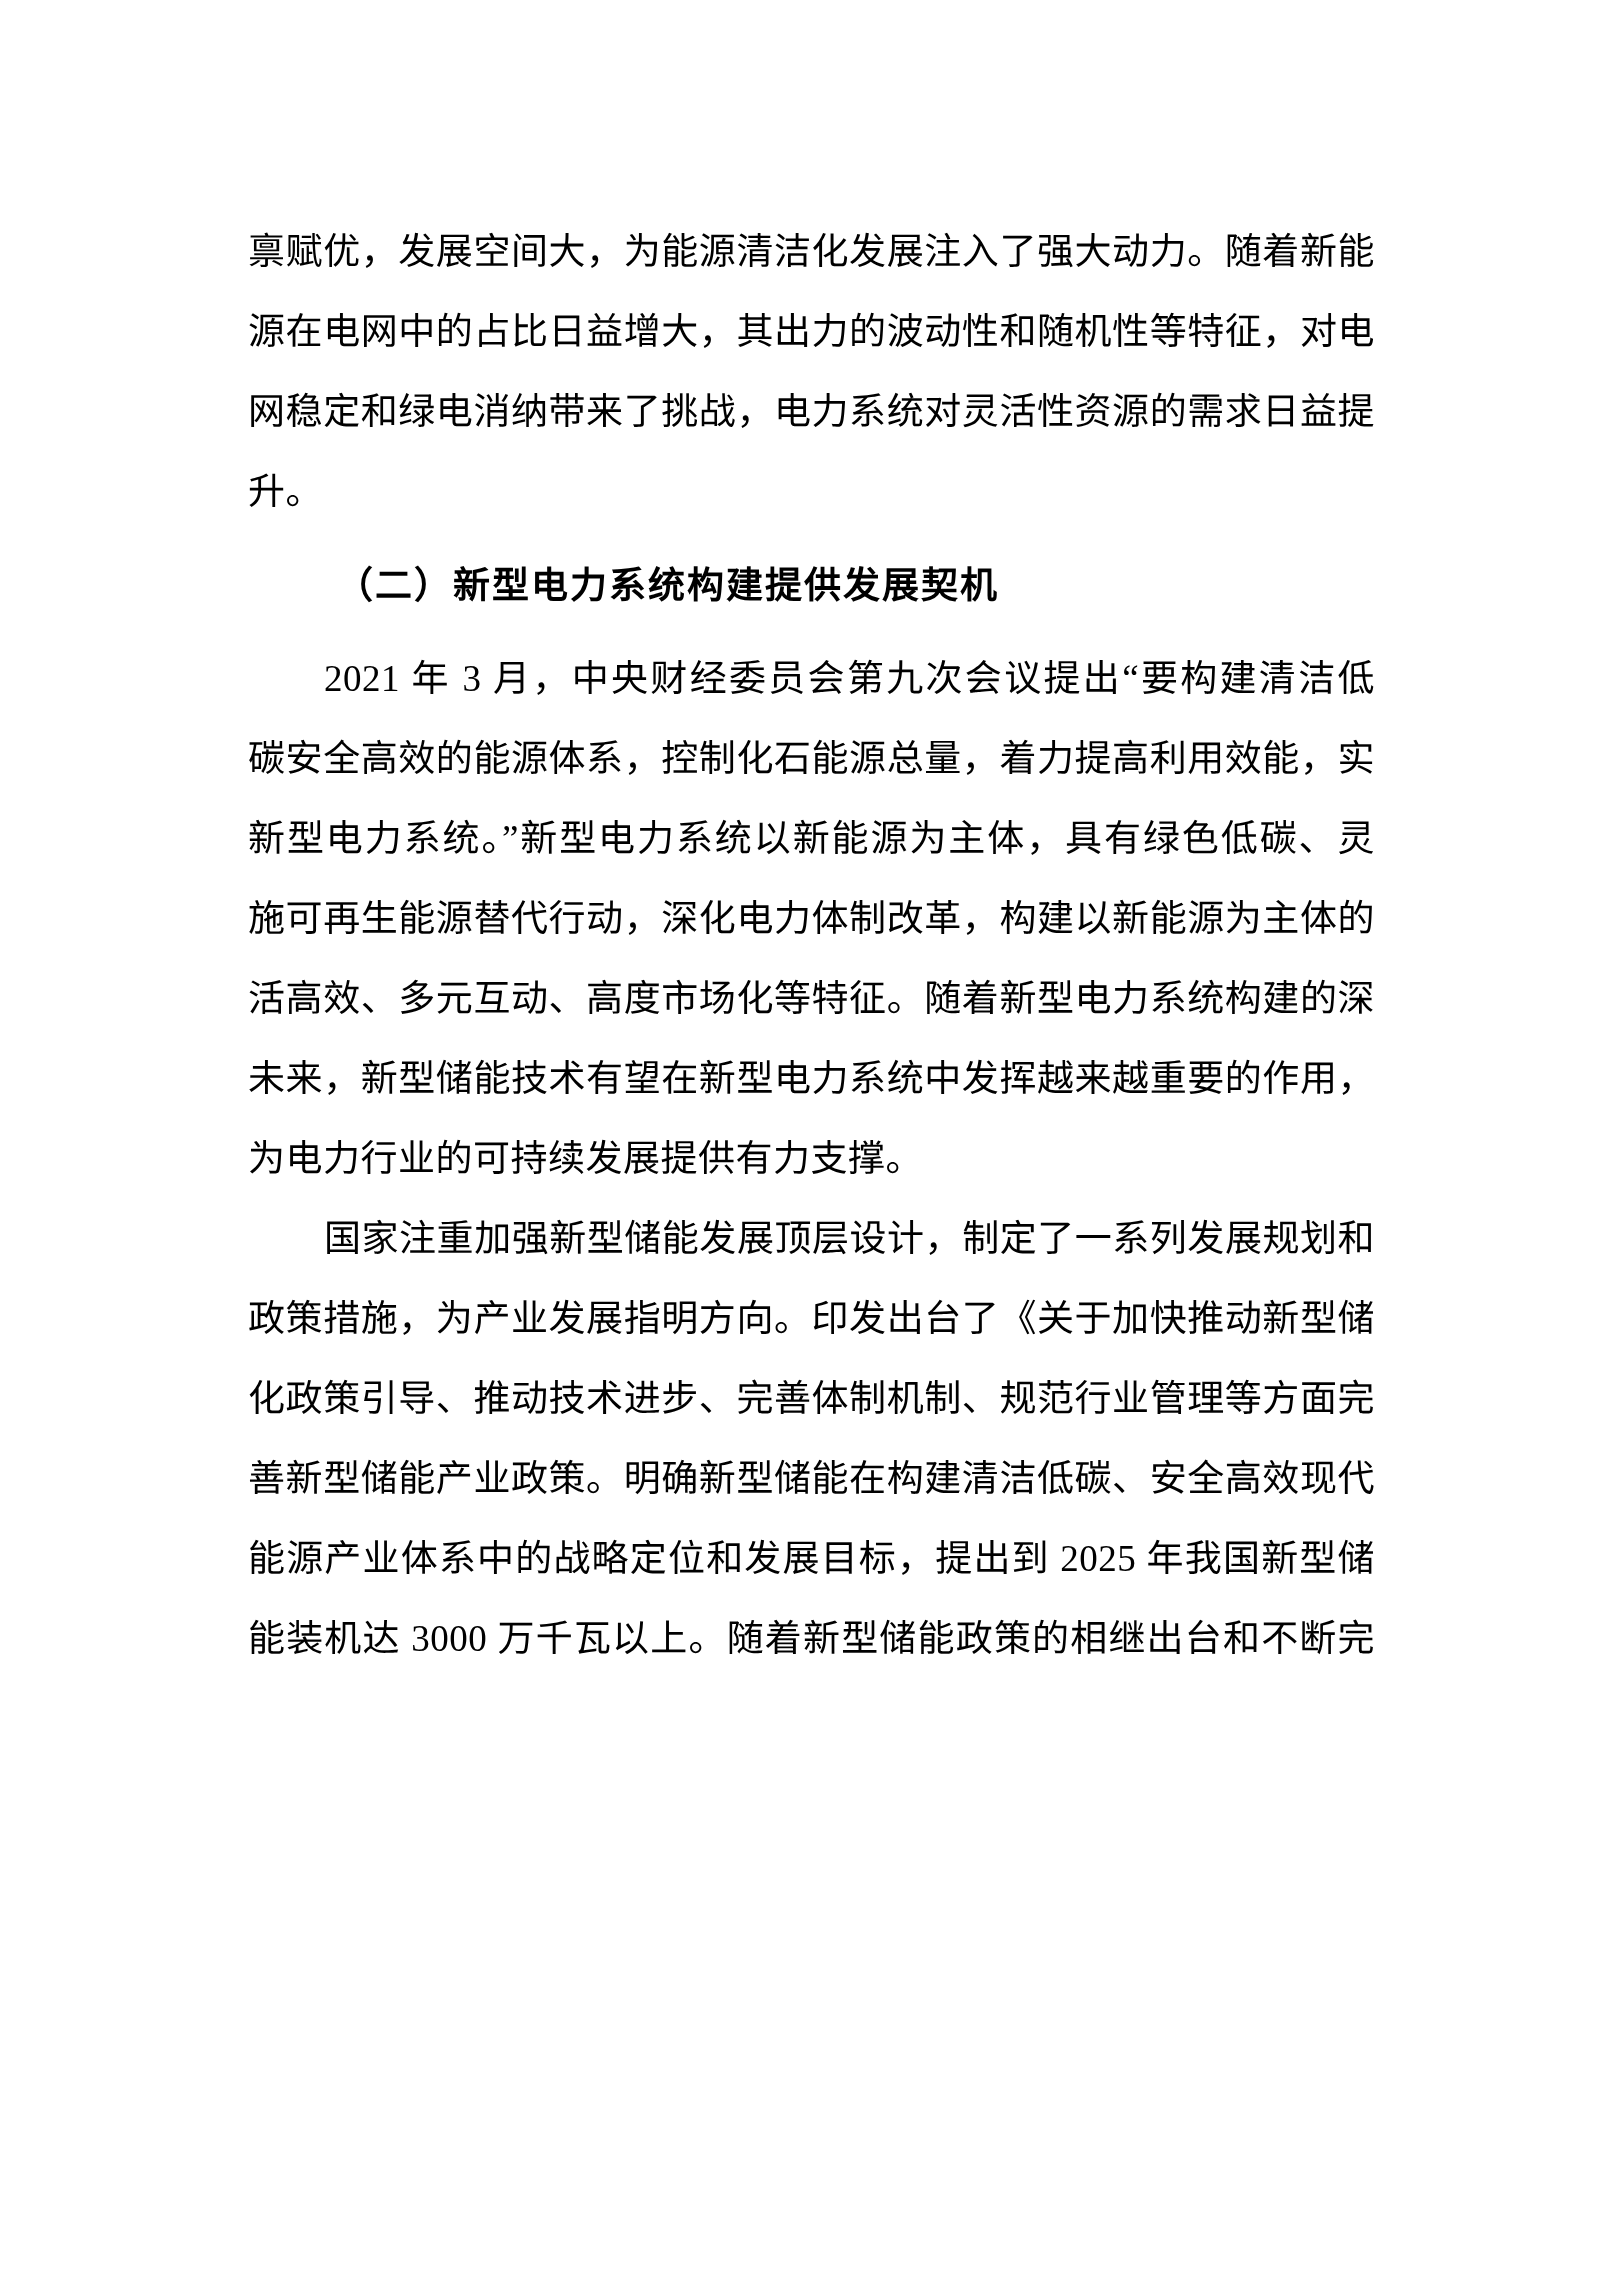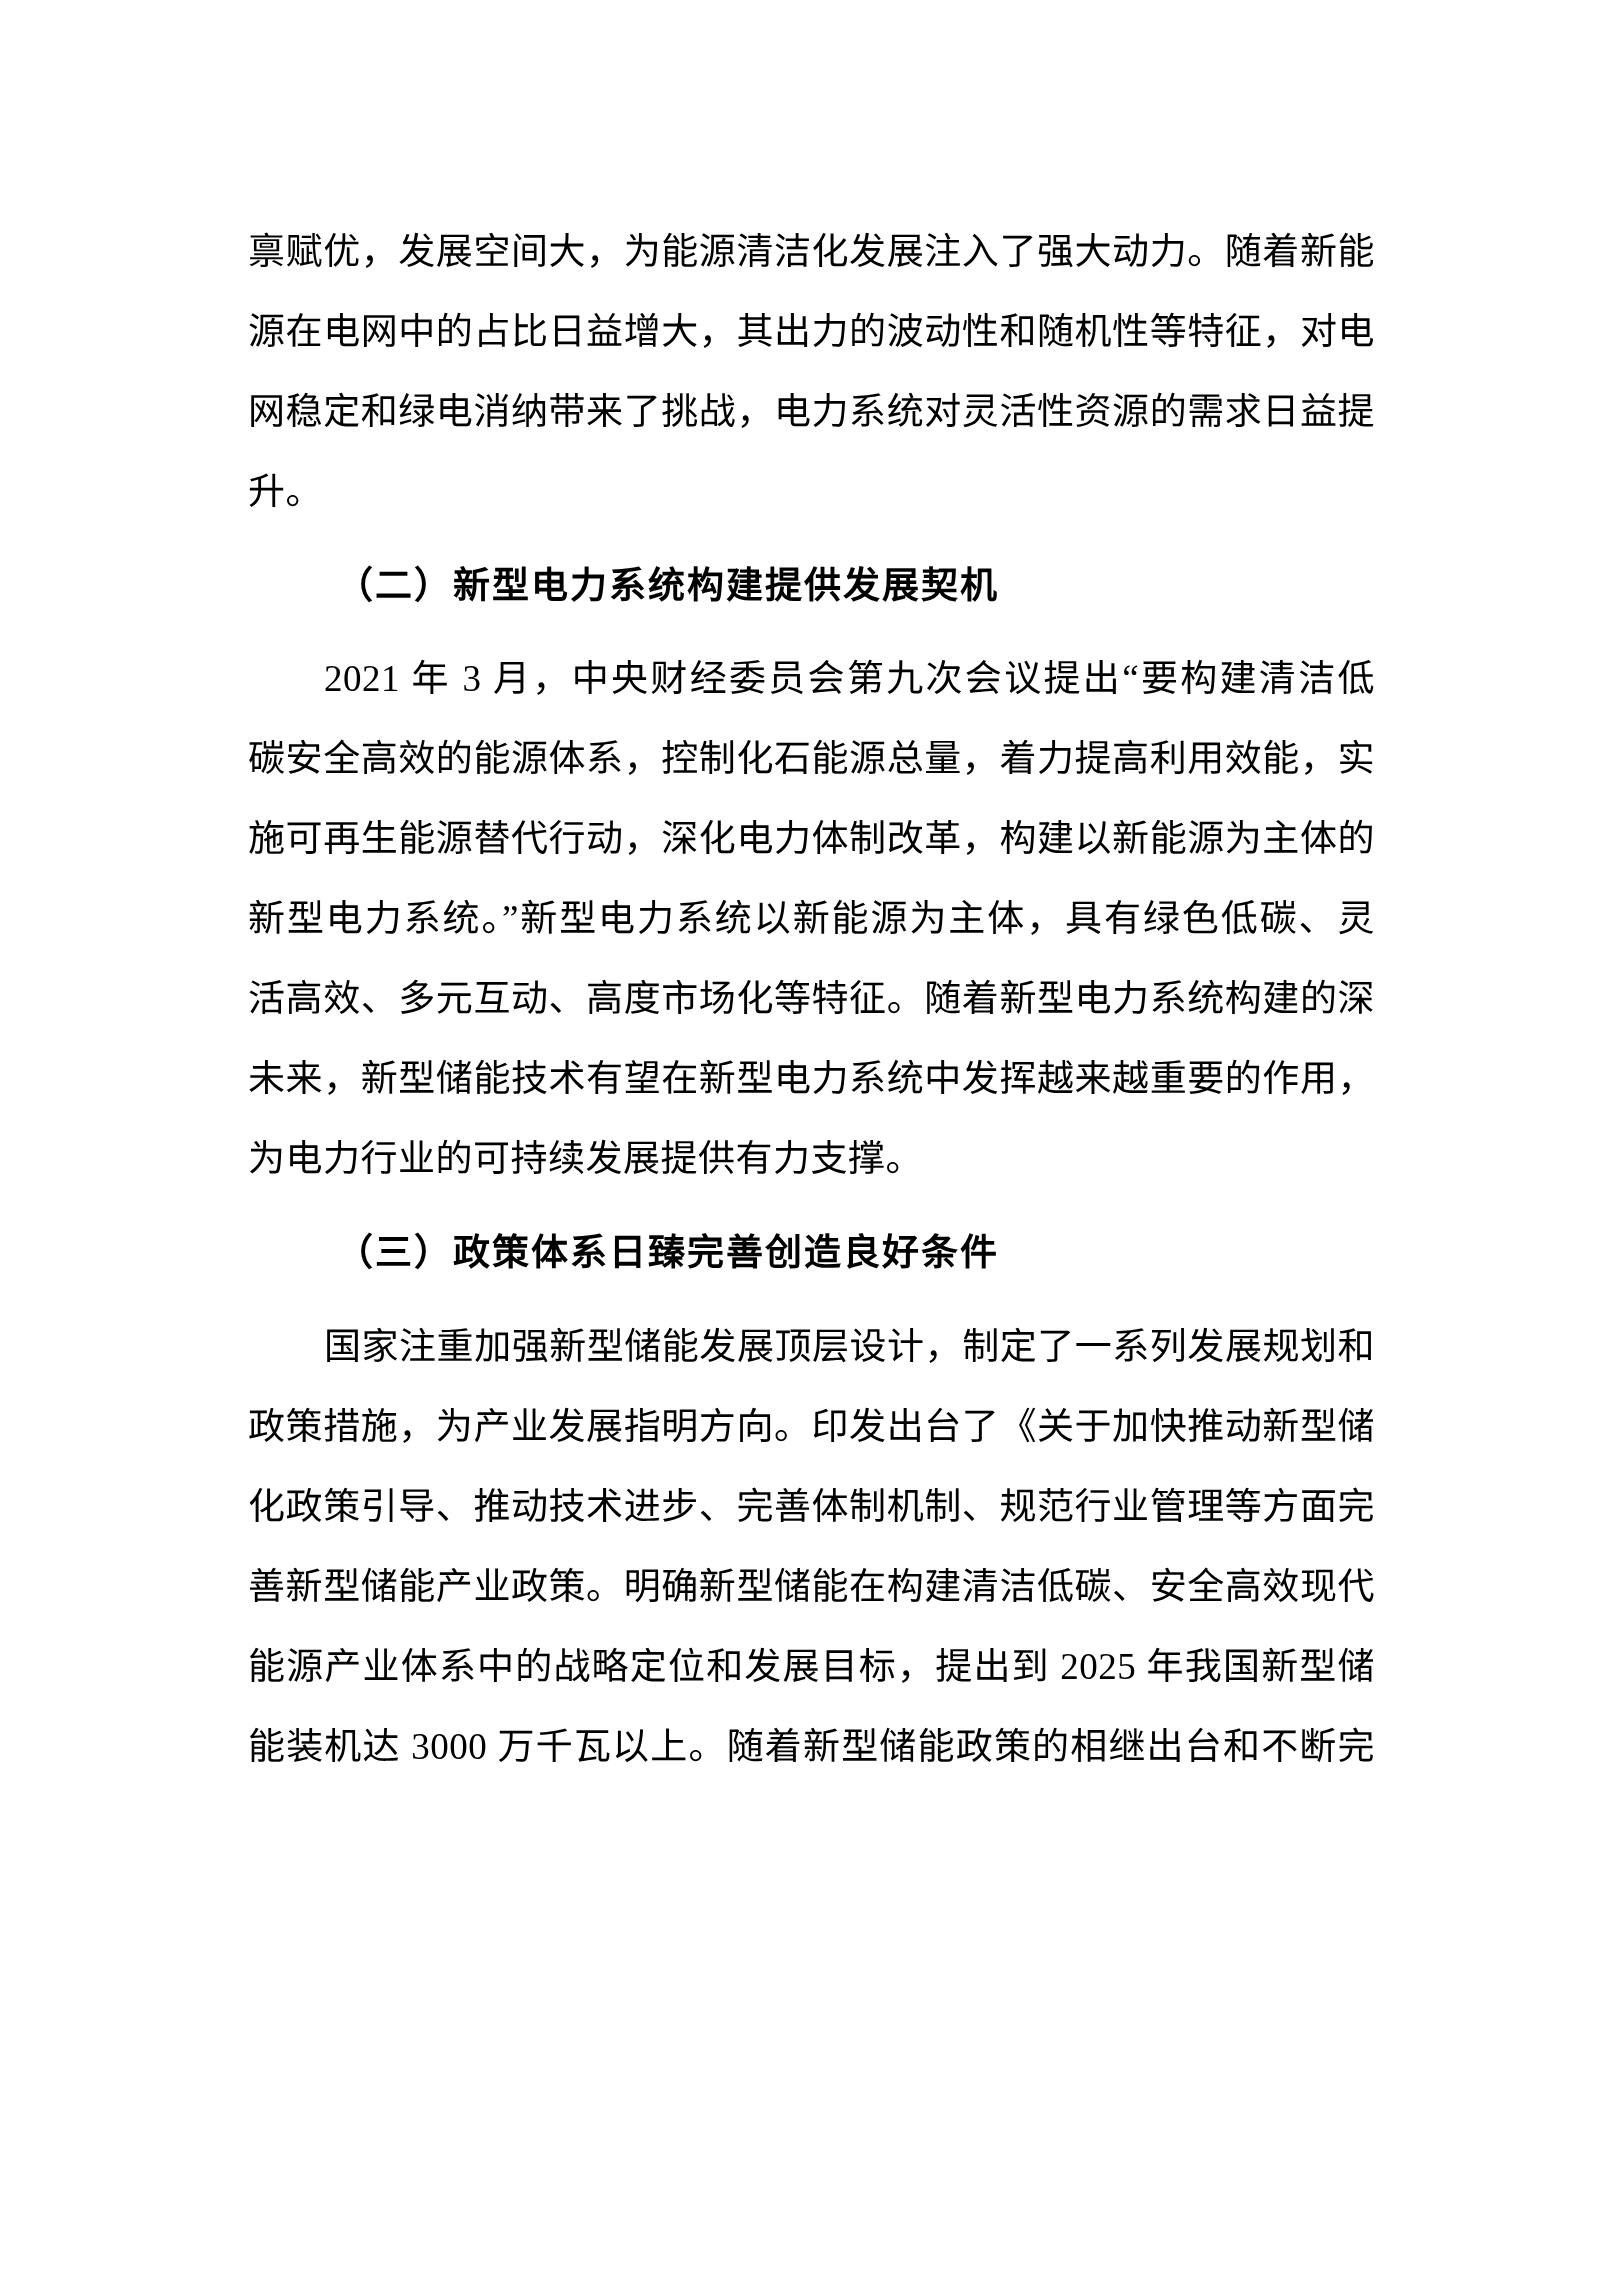--- a/index.html
+++ b/index.html
@@ -65,26 +65,25 @@
 
 <div class="page">
   <div class="text-block">
     <div class="line body">禀赋优，发展空间大，为能源清洁化发展注入了强大动力。随着新能</div>
     <div class="line body">源在电网中的占比日益增大，其出力的波动性和随机性等特征，对电</div>
     <div class="line body">网稳定和绿电消纳带来了挑战，电力系统对灵活性资源的需求日益提</div>
     <div class="line para-end">升。</div>
     <div class="line heading">（二）新型电力系统构建提供发展契机</div>
     <div class="line body first-indent">2021 年 3 月，中央财经委员会第九次会议提出“要构建清洁低</div>
     <div class="line body">碳安全高效的能源体系，控制化石能源总量，着力提高利用效能，实</div>
+    <div class="line body">新型电力系统。”新型电力系统以新能源为主体，具有绿色低碳、灵</div>
     <div class="line body">施可再生能源替代行动，深化电力体制改革，构建以新能源为主体的</div>
-    <div class="line body">新型电力系统。”新型电力系统以新能源为主体，具有绿色低碳、灵</div>
     <div class="line body">活高效、多元互动、高度市场化等特征。随着新型电力系统构建的深</div>
     <div class="line body">未来，新型储能技术有望在新型电力系统中发挥越来越重要的作用，</div>
     <div class="line para-end">为电力行业的可持续发展提供有力支撑。</div>
-    <div class="line heading">（三）政策体系日臻完善创造良好条件</div>
     <div class="line body first-indent">国家注重加强新型储能发展顶层设计，制定了一系列发展规划和</div>
     <div class="line body">政策措施，为产业发展指明方向。印发出台了《关于加快推动新型储</div>
     <div class="line body">化政策引导、推动技术进步、完善体制机制、规范行业管理等方面完</div>
     <div class="line body">善新型储能产业政策。明确新型储能在构建清洁低碳、安全高效现代</div>
     <div class="line body">能源产业体系中的战略定位和发展目标，提出到 2025 年我国新型储</div>
     <div class="line body">能装机达 3000 万千瓦以上。随着新型储能政策的相继出台和不断完</div>
   </div>
   <div class="page-number">3</div>
 </div>
 

